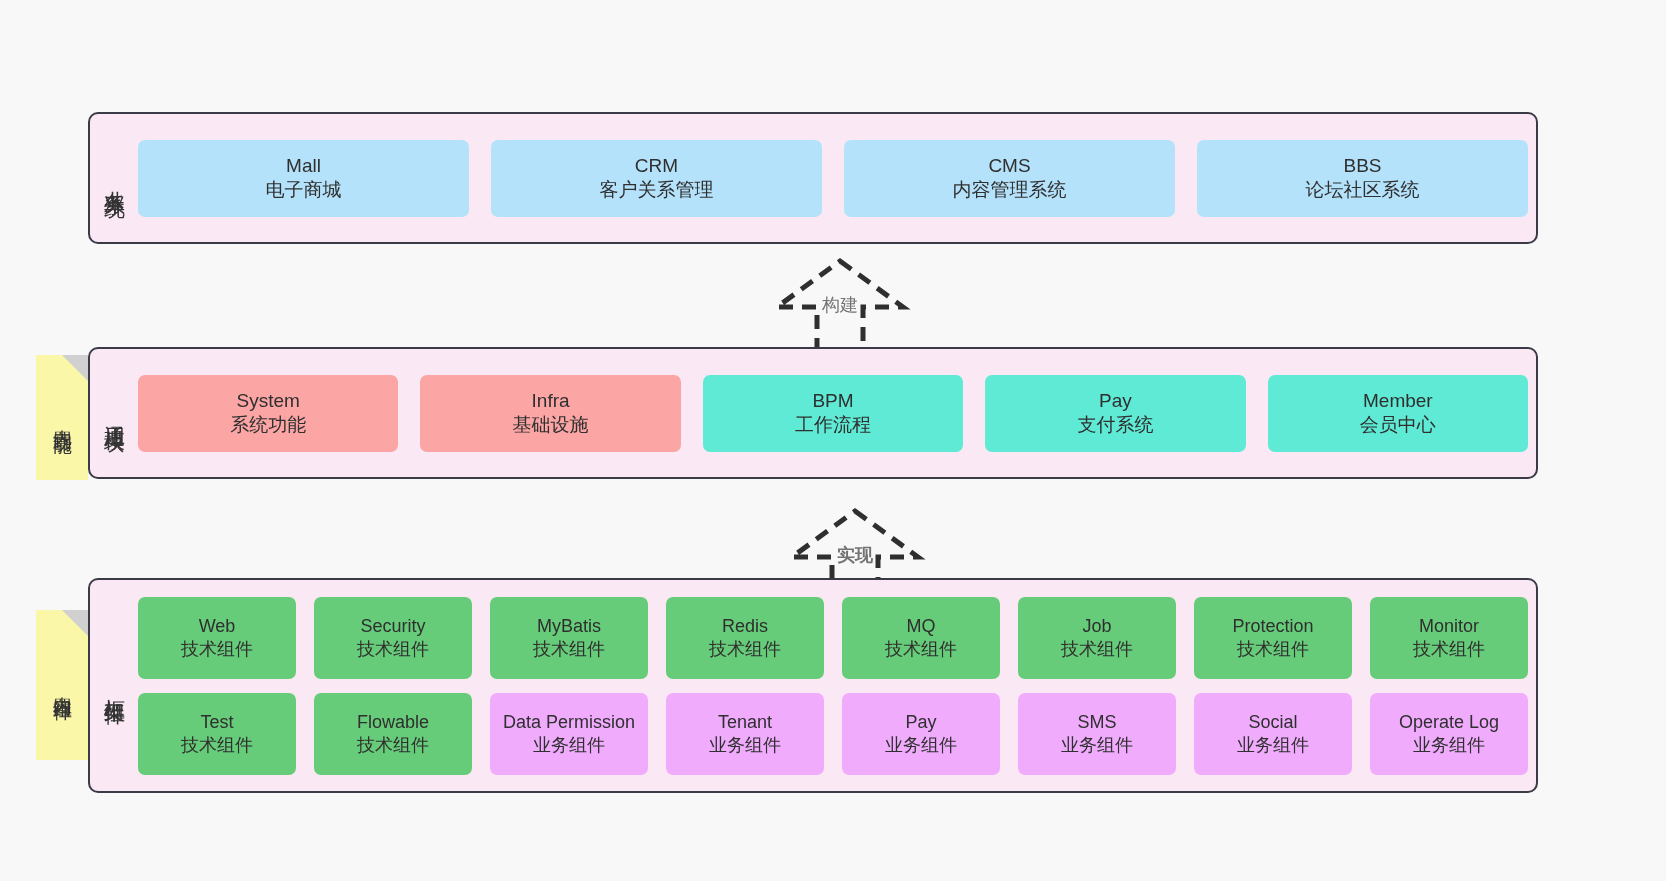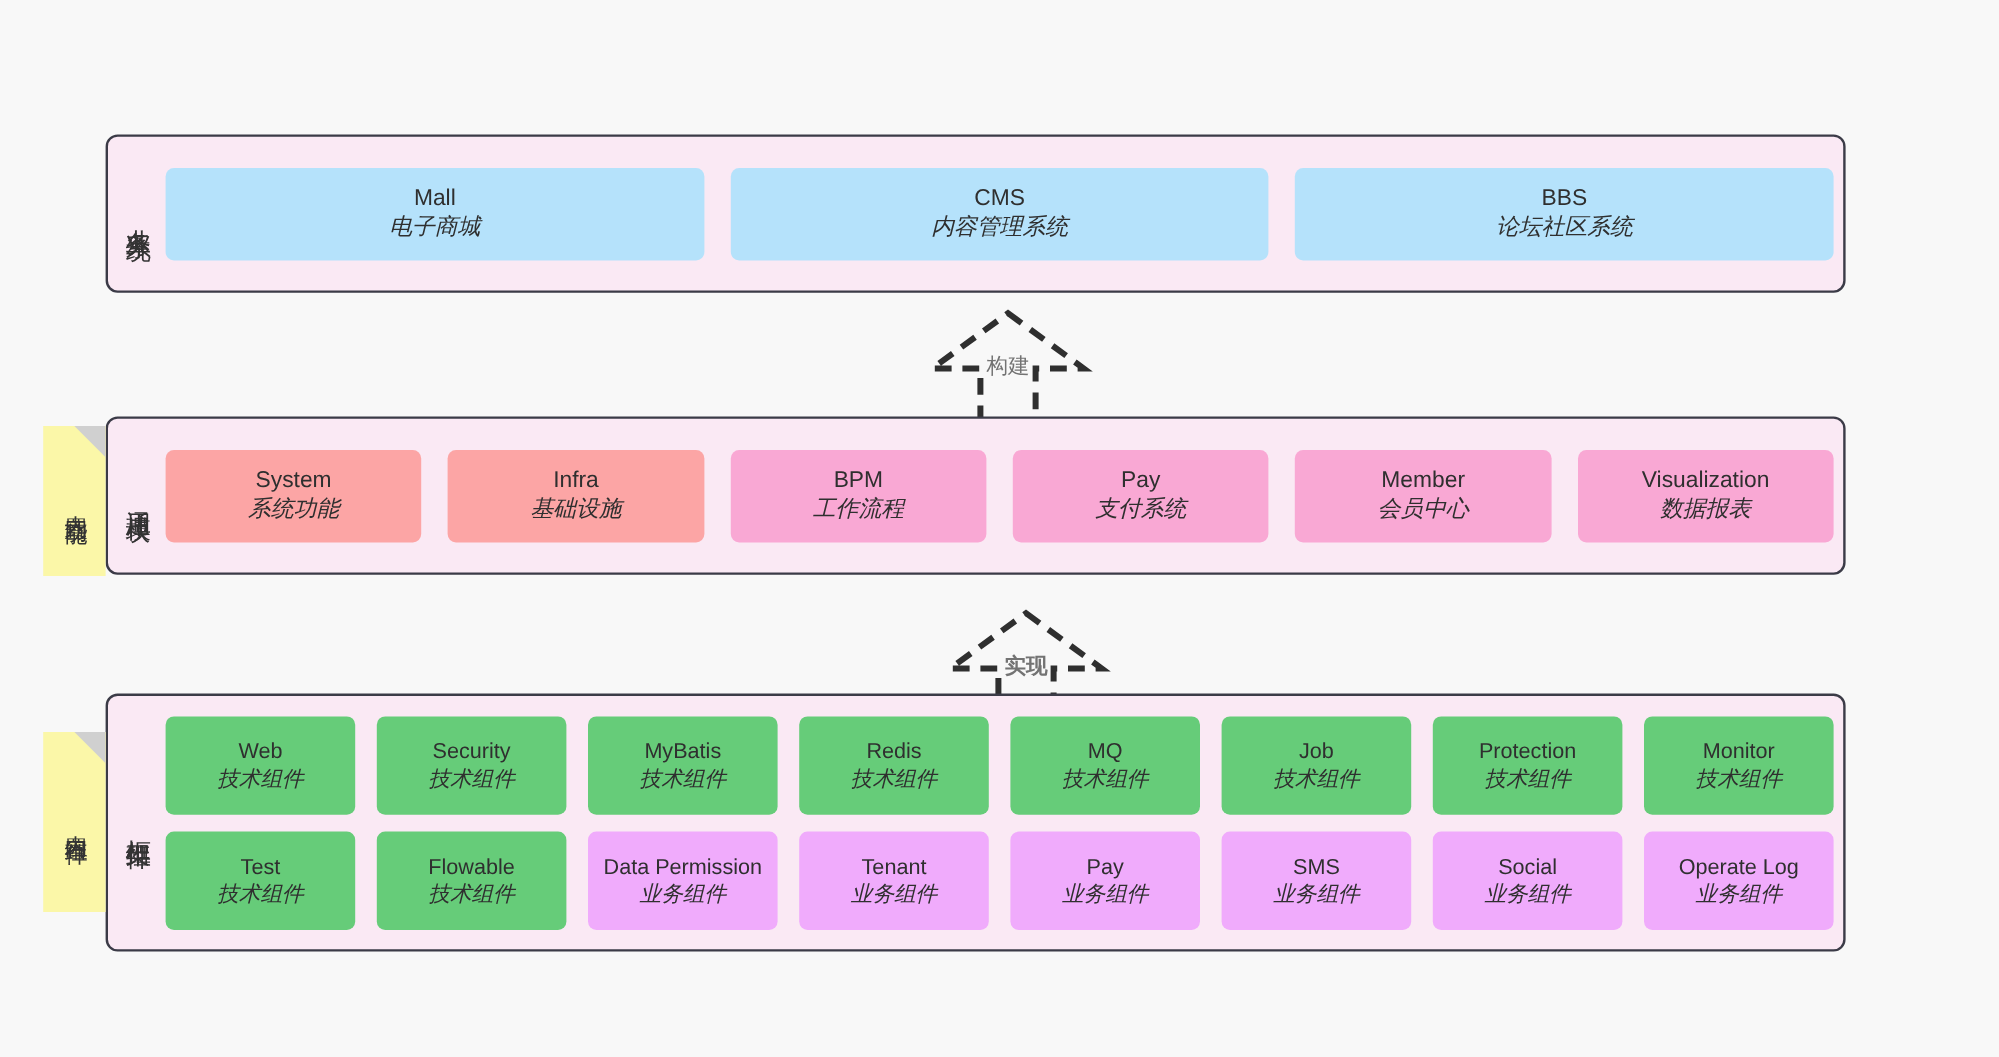--- a/index.html
+++ b/index.html
@@ -72,26 +72,26 @@
     justify-content: center;
     text-align: center;
     font-size: 19px;
     line-height: 1.26;
     color: #2f2f2f;
     padding: 4px 6px;
     box-sizing: border-box;
     user-select: none;
   }
   .node .ntitle { white-space: nowrap; }
-  .node .nsub   { white-space: nowrap; font-style: italic; }
+  .node .nsub   { white-space: nowrap; }
   .node.wrap .ntitle { white-space: normal; }
 
   .blue        { background: #b5e2fb; }
   .red-strong  { background: #fca5a5; }
-  .red-light   { background: #f9a8d4; }
+  .red-light   { background: #5eead4; }
   .green-strong{ background: #66cc79; }
   .green-light { background: #f0abfc; }
 
   
   #layer-business {
     left: 88px; top: 112px; width: 1450px; height: 132px;
   }
   #layer-business .layer-body { height: 100%; }
   #layer-business .row { height: 77px; }
 
@@ -164,20 +164,24 @@
 
   <div class="layer" id="layer-business">
     <div class="layer-label">业务系统</div>
     <div class="layer-body">
       <div class="row">
         <div class="node blue">
           <span class="ntitle">Mall</span>
           <span class="nsub">电子商城</span>
         </div>
         <div class="node blue">
+          <span class="ntitle">CRM</span>
+          <span class="nsub">客户关系管理</span>
+        </div>
+        <div class="node blue">
           <span class="ntitle">CMS</span>
           <span class="nsub">内容管理系统</span>
         </div>
         <div class="node blue">
           <span class="ntitle">BBS</span>
           <span class="nsub">论坛社区系统</span>
         </div>
       </div>
     </div>
   </div>
@@ -206,24 +210,20 @@
           <span class="nsub">工作流程</span>
         </div>
         <div class="node red-light">
           <span class="ntitle">Pay</span>
           <span class="nsub">支付系统</span>
         </div>
         <div class="node red-light">
           <span class="ntitle">Member</span>
           <span class="nsub">会员中心</span>
         </div>
-        <div class="node red-light">
-          <span class="ntitle">Visualization</span>
-          <span class="nsub">数据报表</span>
-        </div>
       </div>
     </div>
   </div>
 
   <div class="arrow" id="arrow-impl">
     <svg width="170" height="100" viewBox="0 0 170 100">
       <path d="M 85 6 L 148 52 L 108 52 L 108 96 L 62 96 L 62 52 L 22 52 Z" fill="none" stroke="#2f2f2f" stroke-width="5" stroke-dasharray="14,9" stroke-linejoin="miter"></path>
     </svg>
     <div class="arrow-label">实现</div>
   </div>

